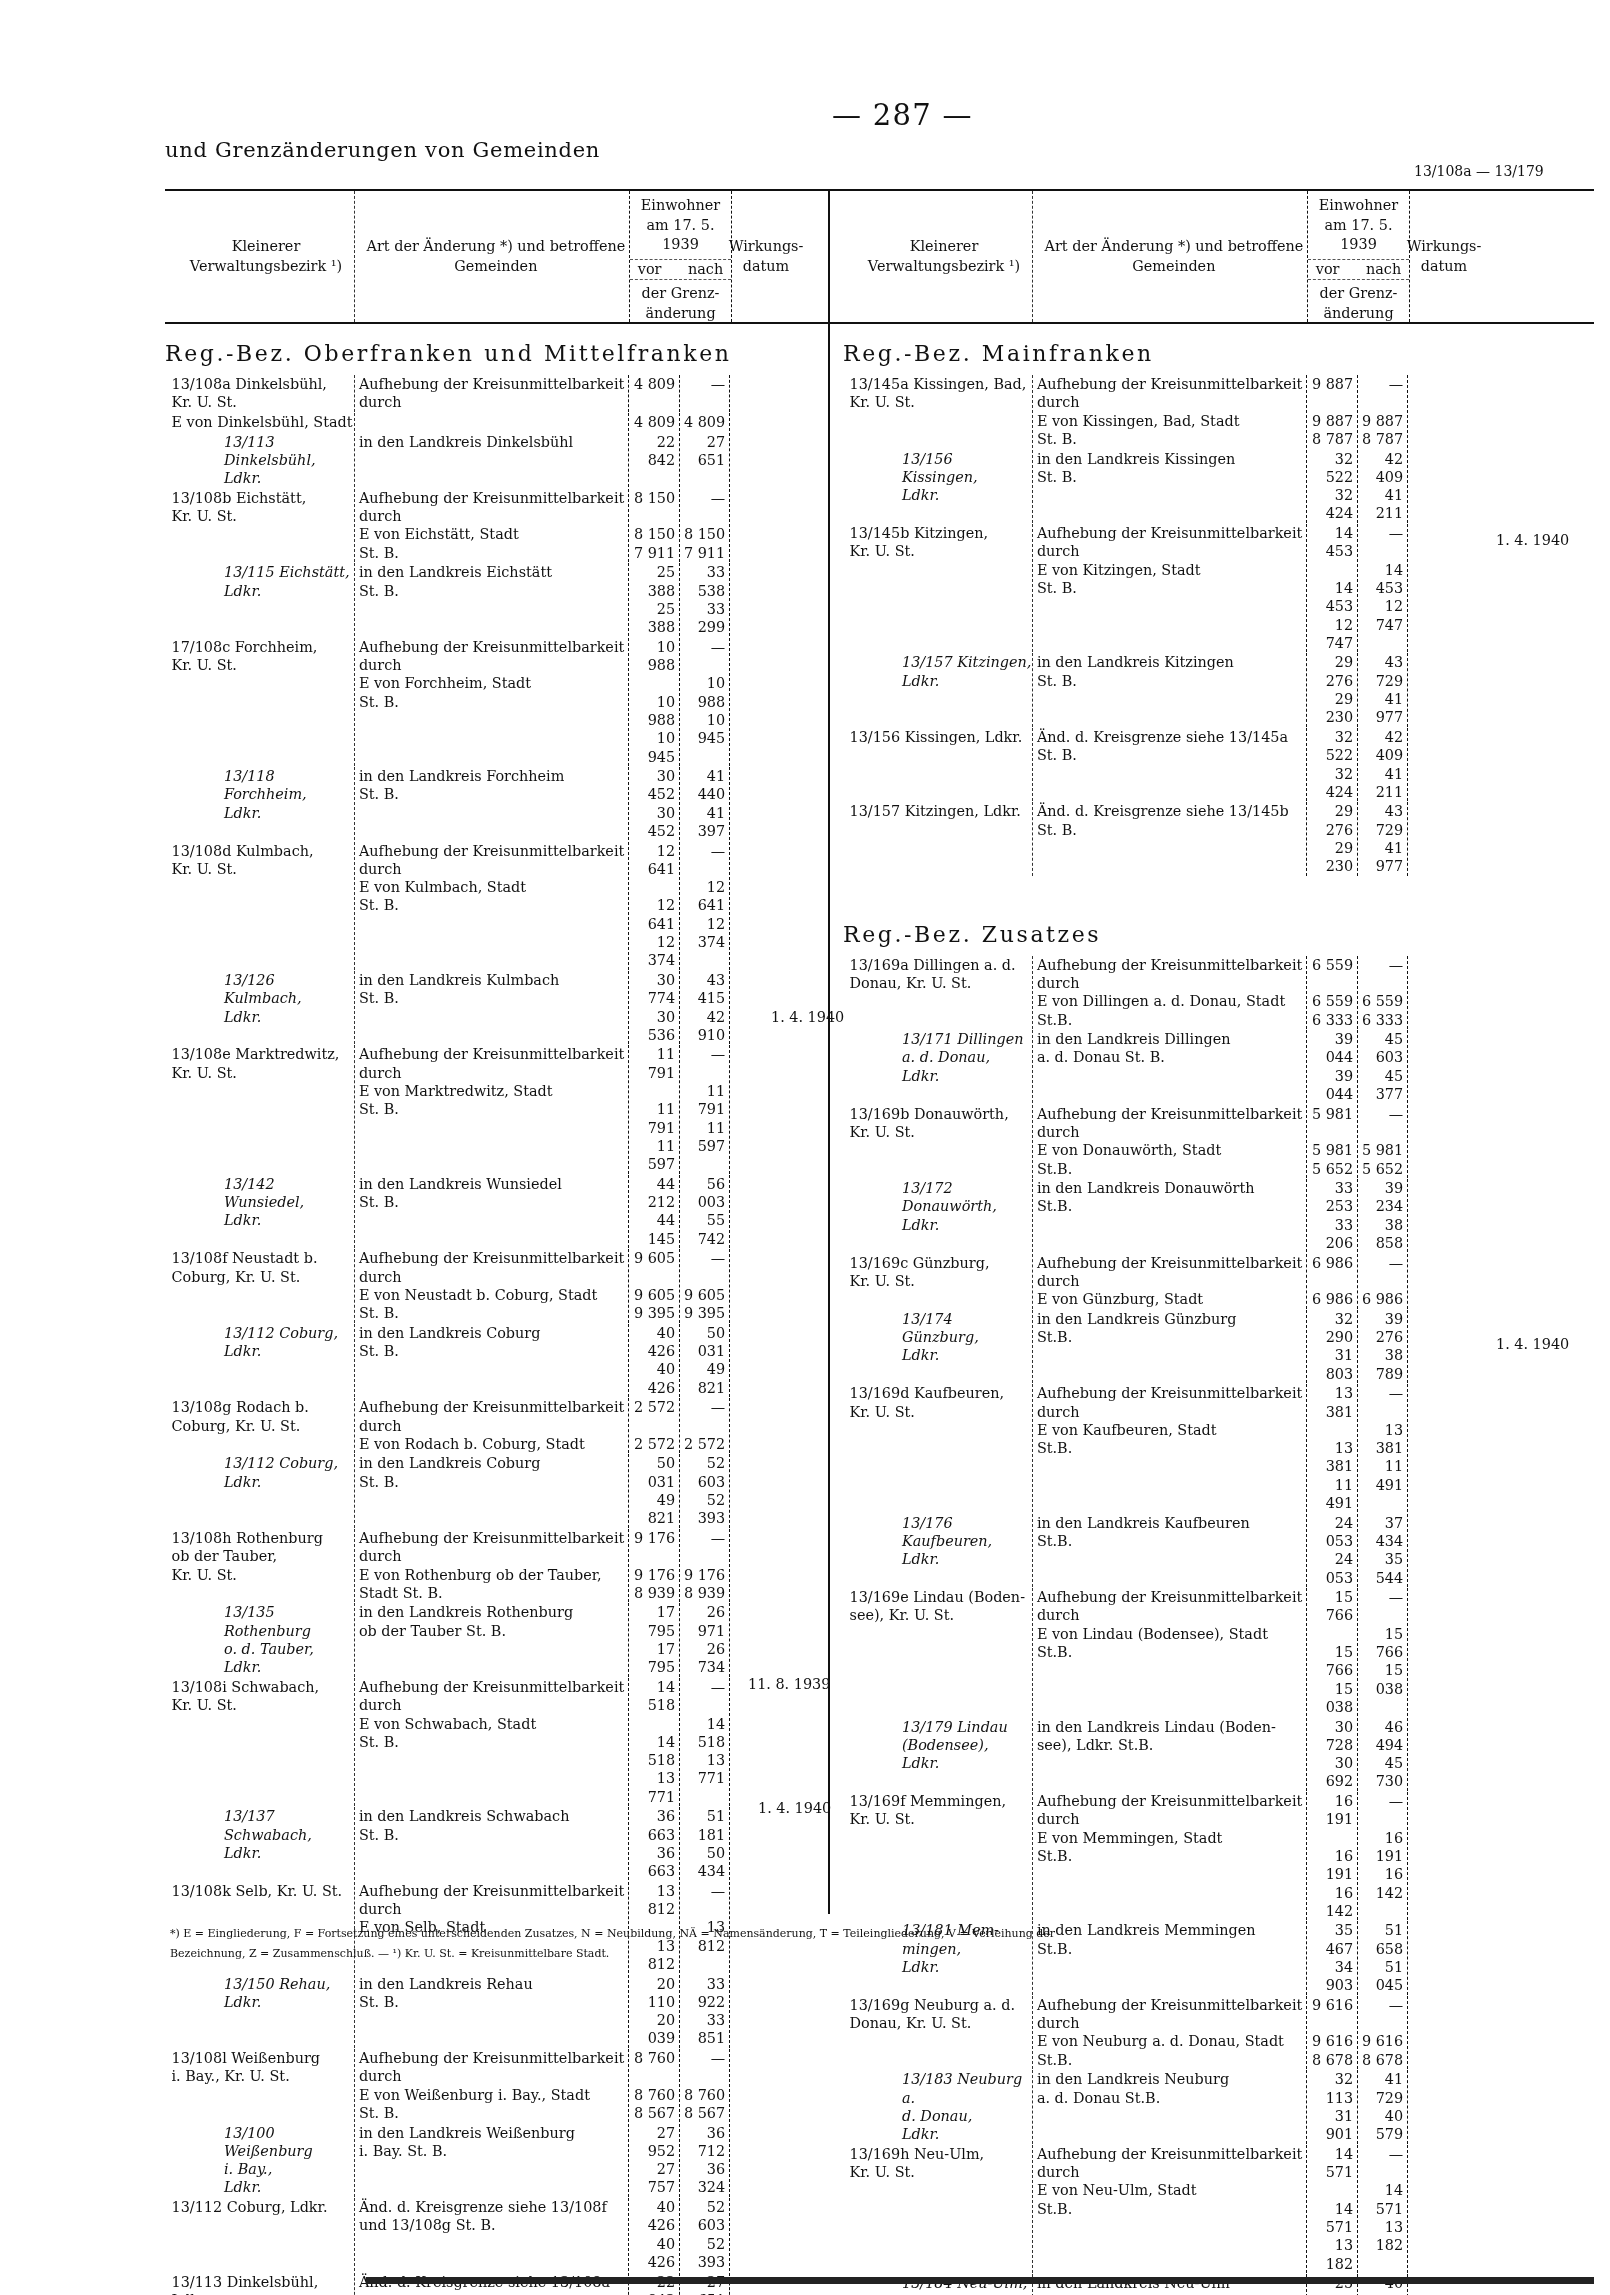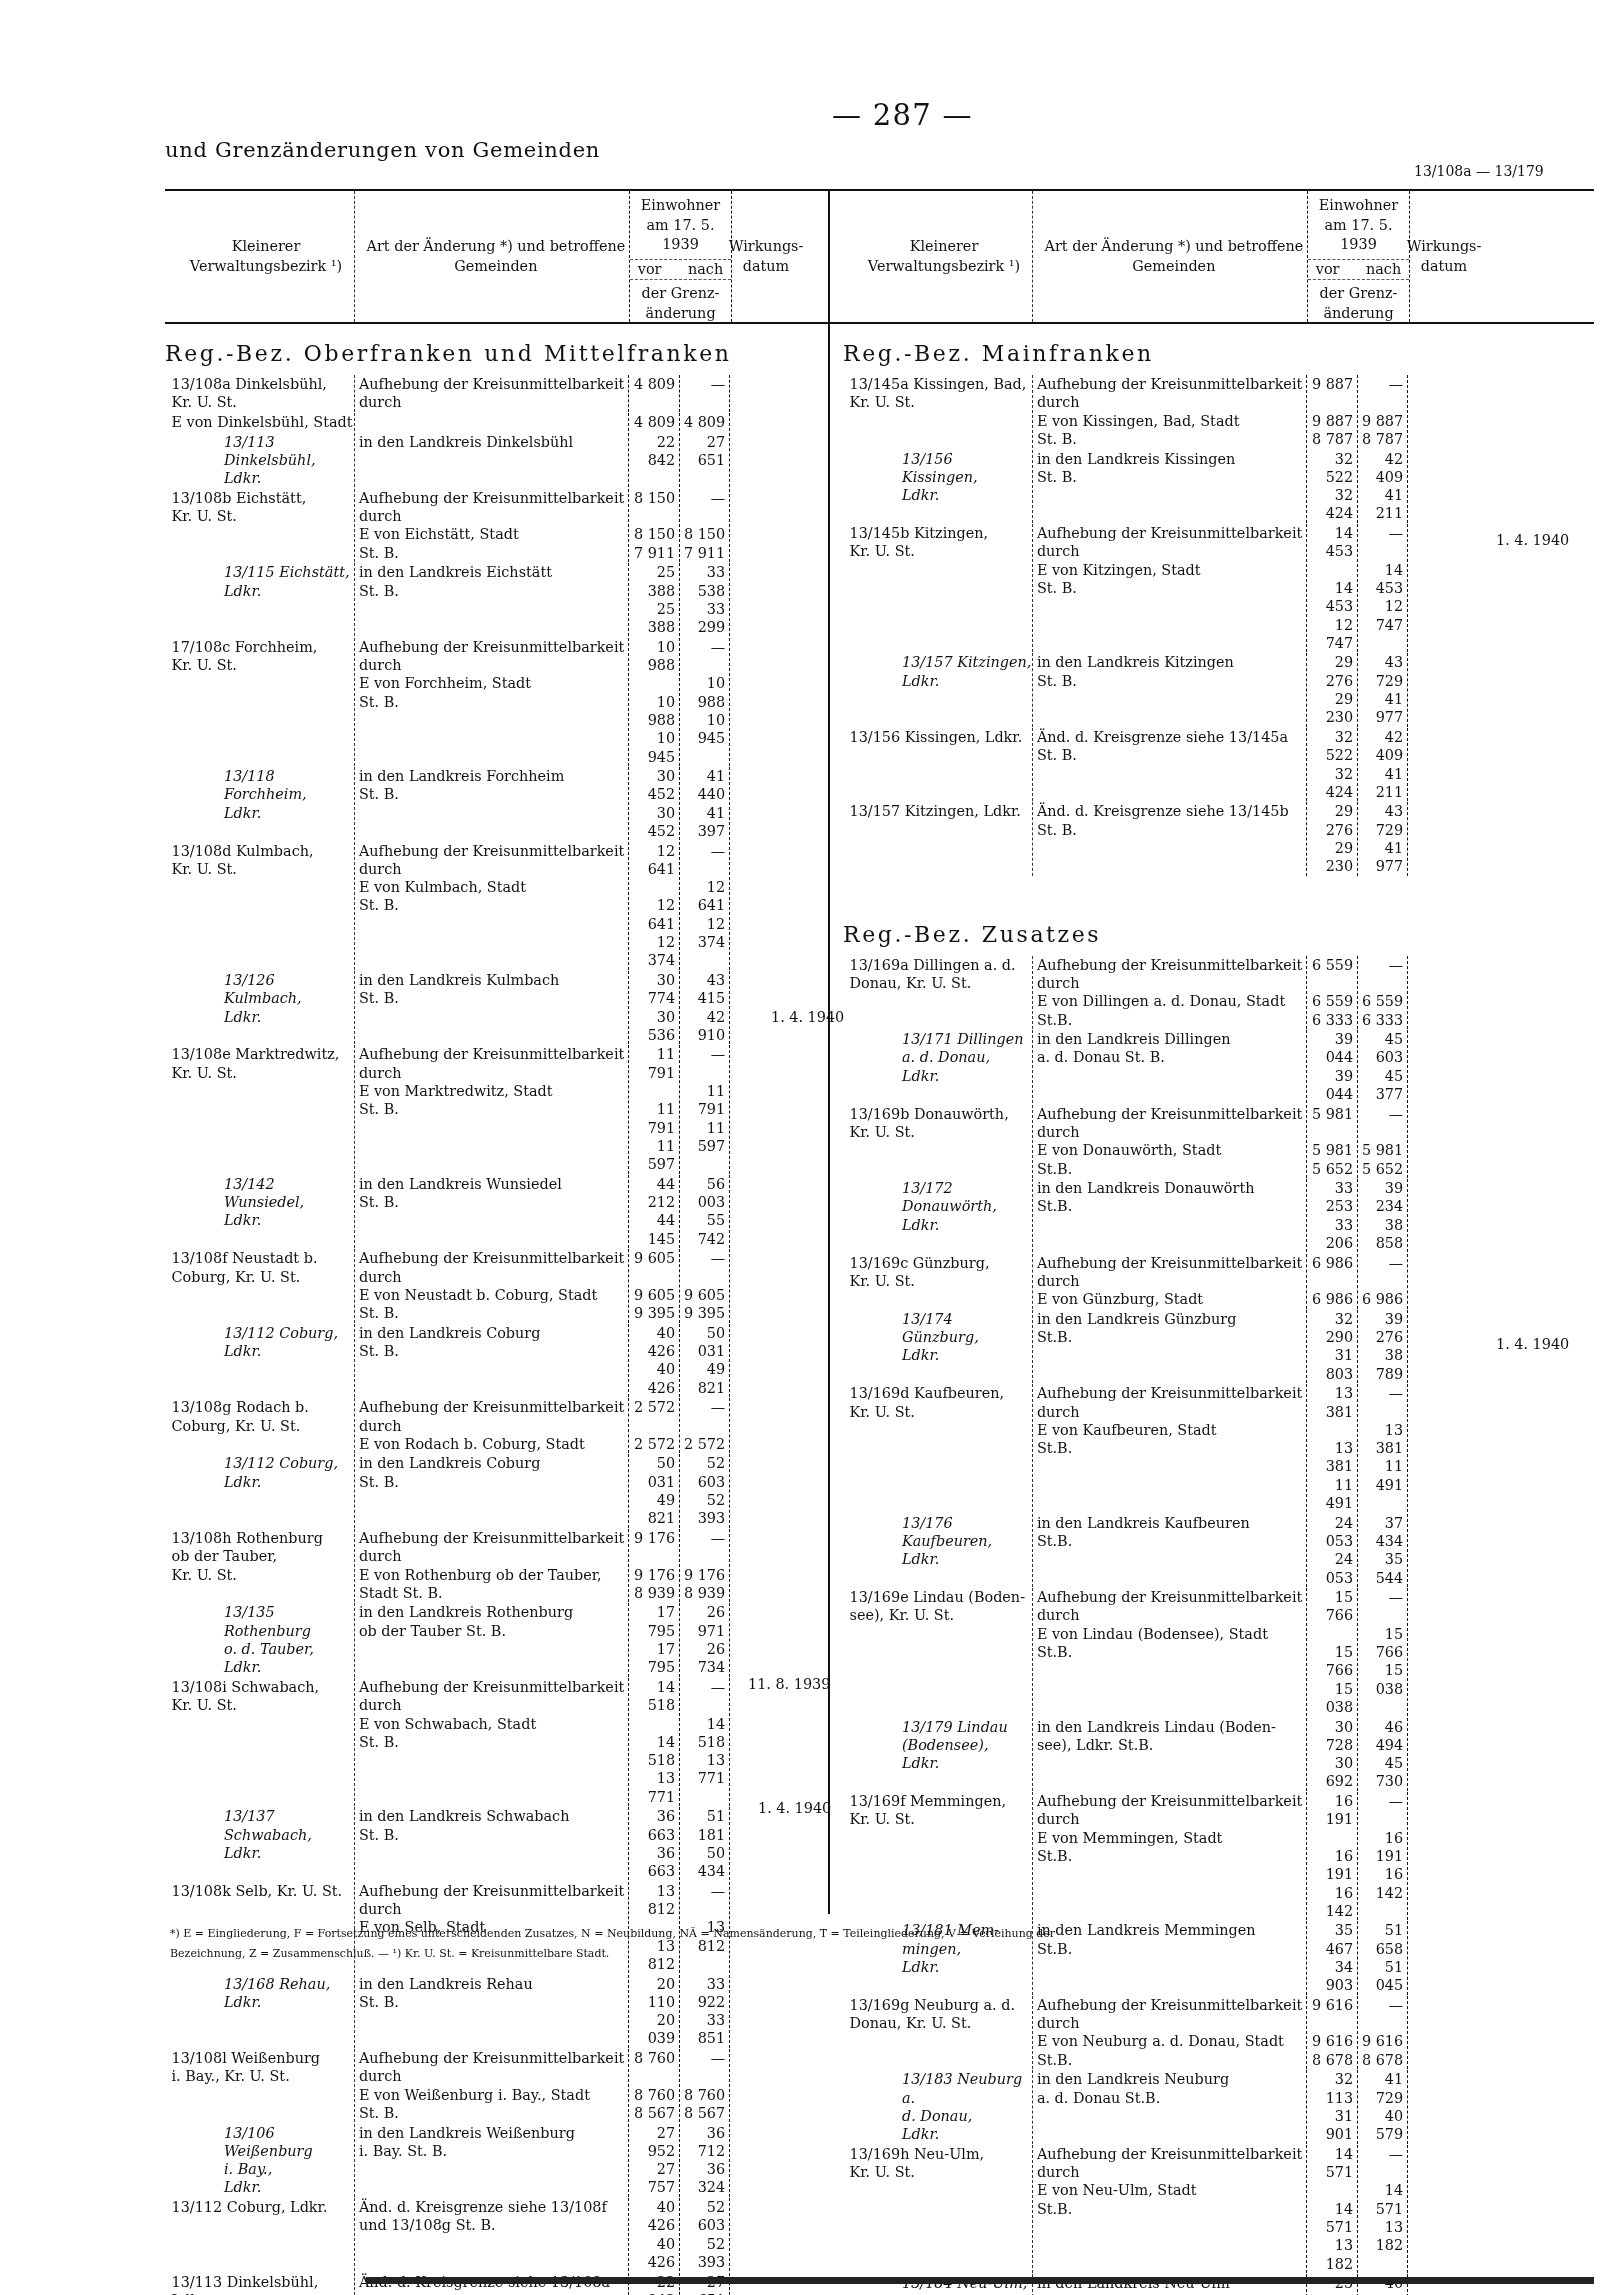--- a/index.html
+++ b/index.html
@@ -288,21 +288,21 @@
         durch
 E von Selb, Stadt</div>
         <div class="num">13 812
 
 13 812</div>
         <div class="num last">—
 
 13 812</div>
       </div>
       <div class="entry">
-        <div class="bez indent">13/168 Rehau,
+        <div class="bez indent">13/150 Rehau,
    Ldkr.</div>
         <div class="art">  in den Landkreis Rehau
                                    St. B.</div>
         <div class="num">20 110
 20 039</div>
         <div class="num last">33 922
 33 851</div>
       </div>
       <div class="entry">
         <div class="bez">13/108l Weißenburg
@@ -314,21 +314,21 @@
         <div class="num">8 760
 
 8 760
 8 567</div>
         <div class="num last">—
 
 8 760
 8 567</div>
       </div>
       <div class="entry">
-        <div class="bez indent">13/106 Weißenburg
+        <div class="bez indent">13/100 Weißenburg
    i. Bay.,
    Ldkr.</div>
         <div class="art">  in den Landkreis Weißenburg
    i. Bay.                         St. B.</div>
         <div class="num">27 952
 27 757</div>
         <div class="num last">36 712
 36 324</div>
       </div>
       <div class="entry">

